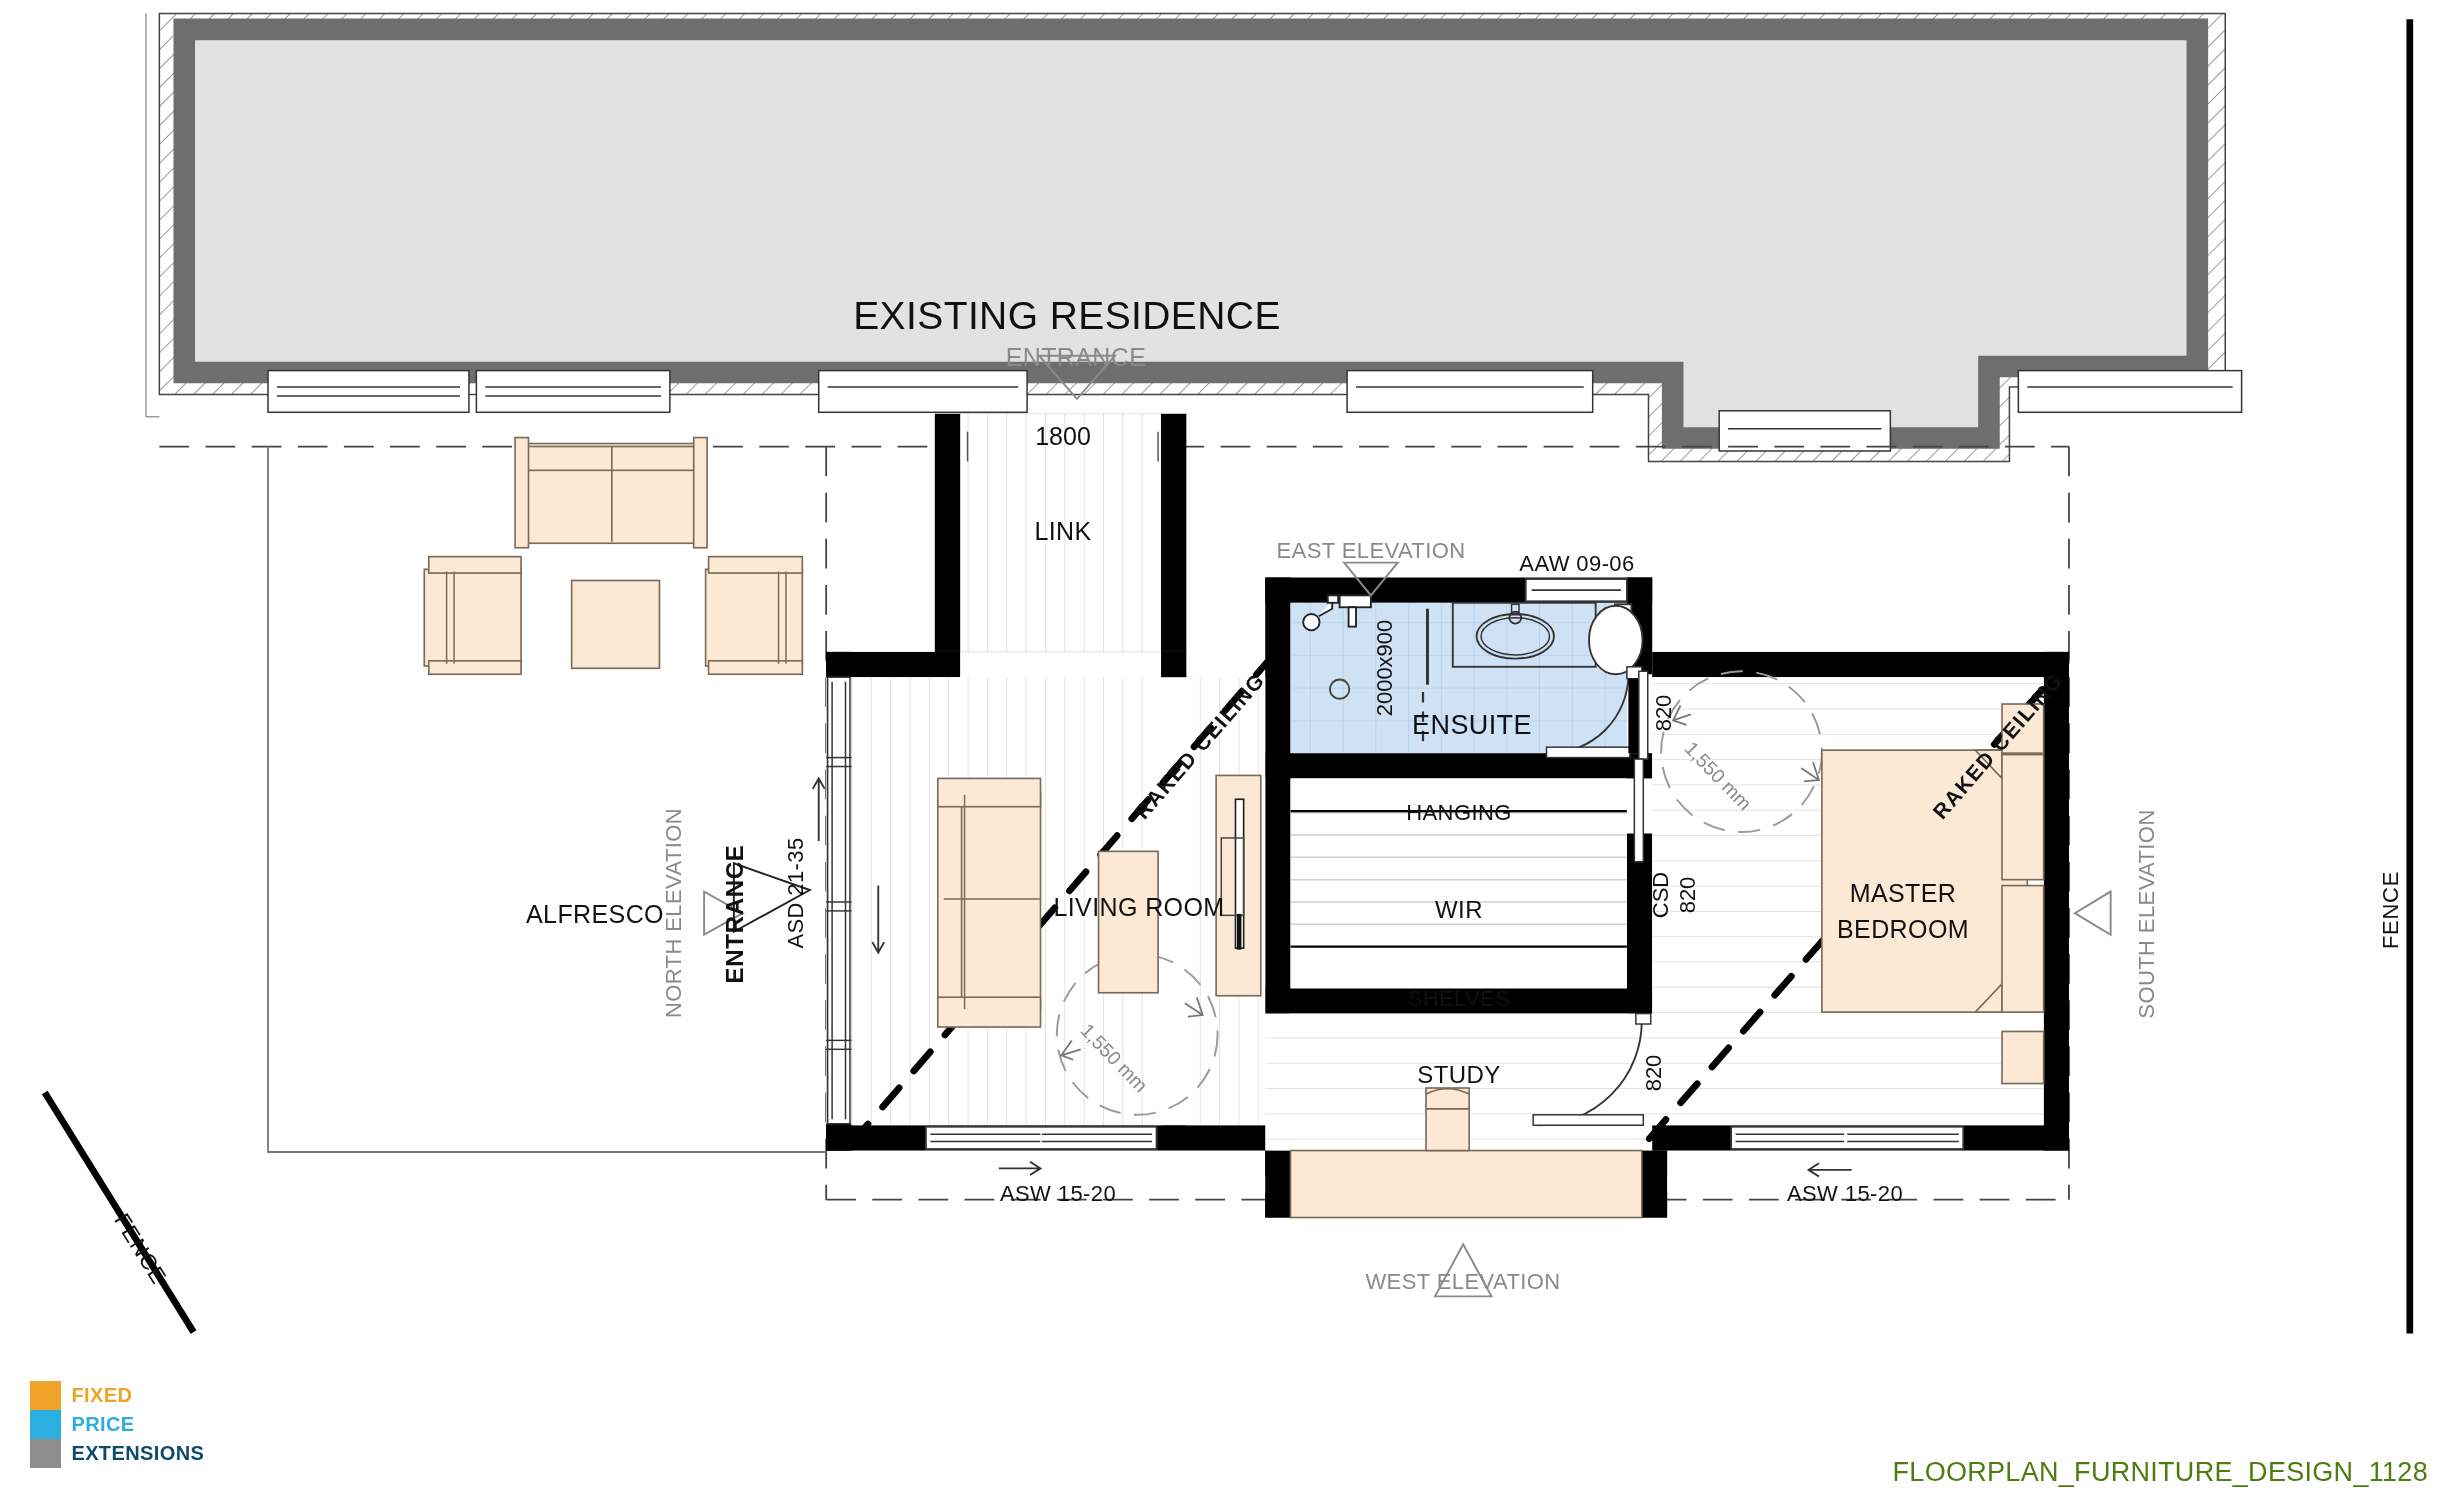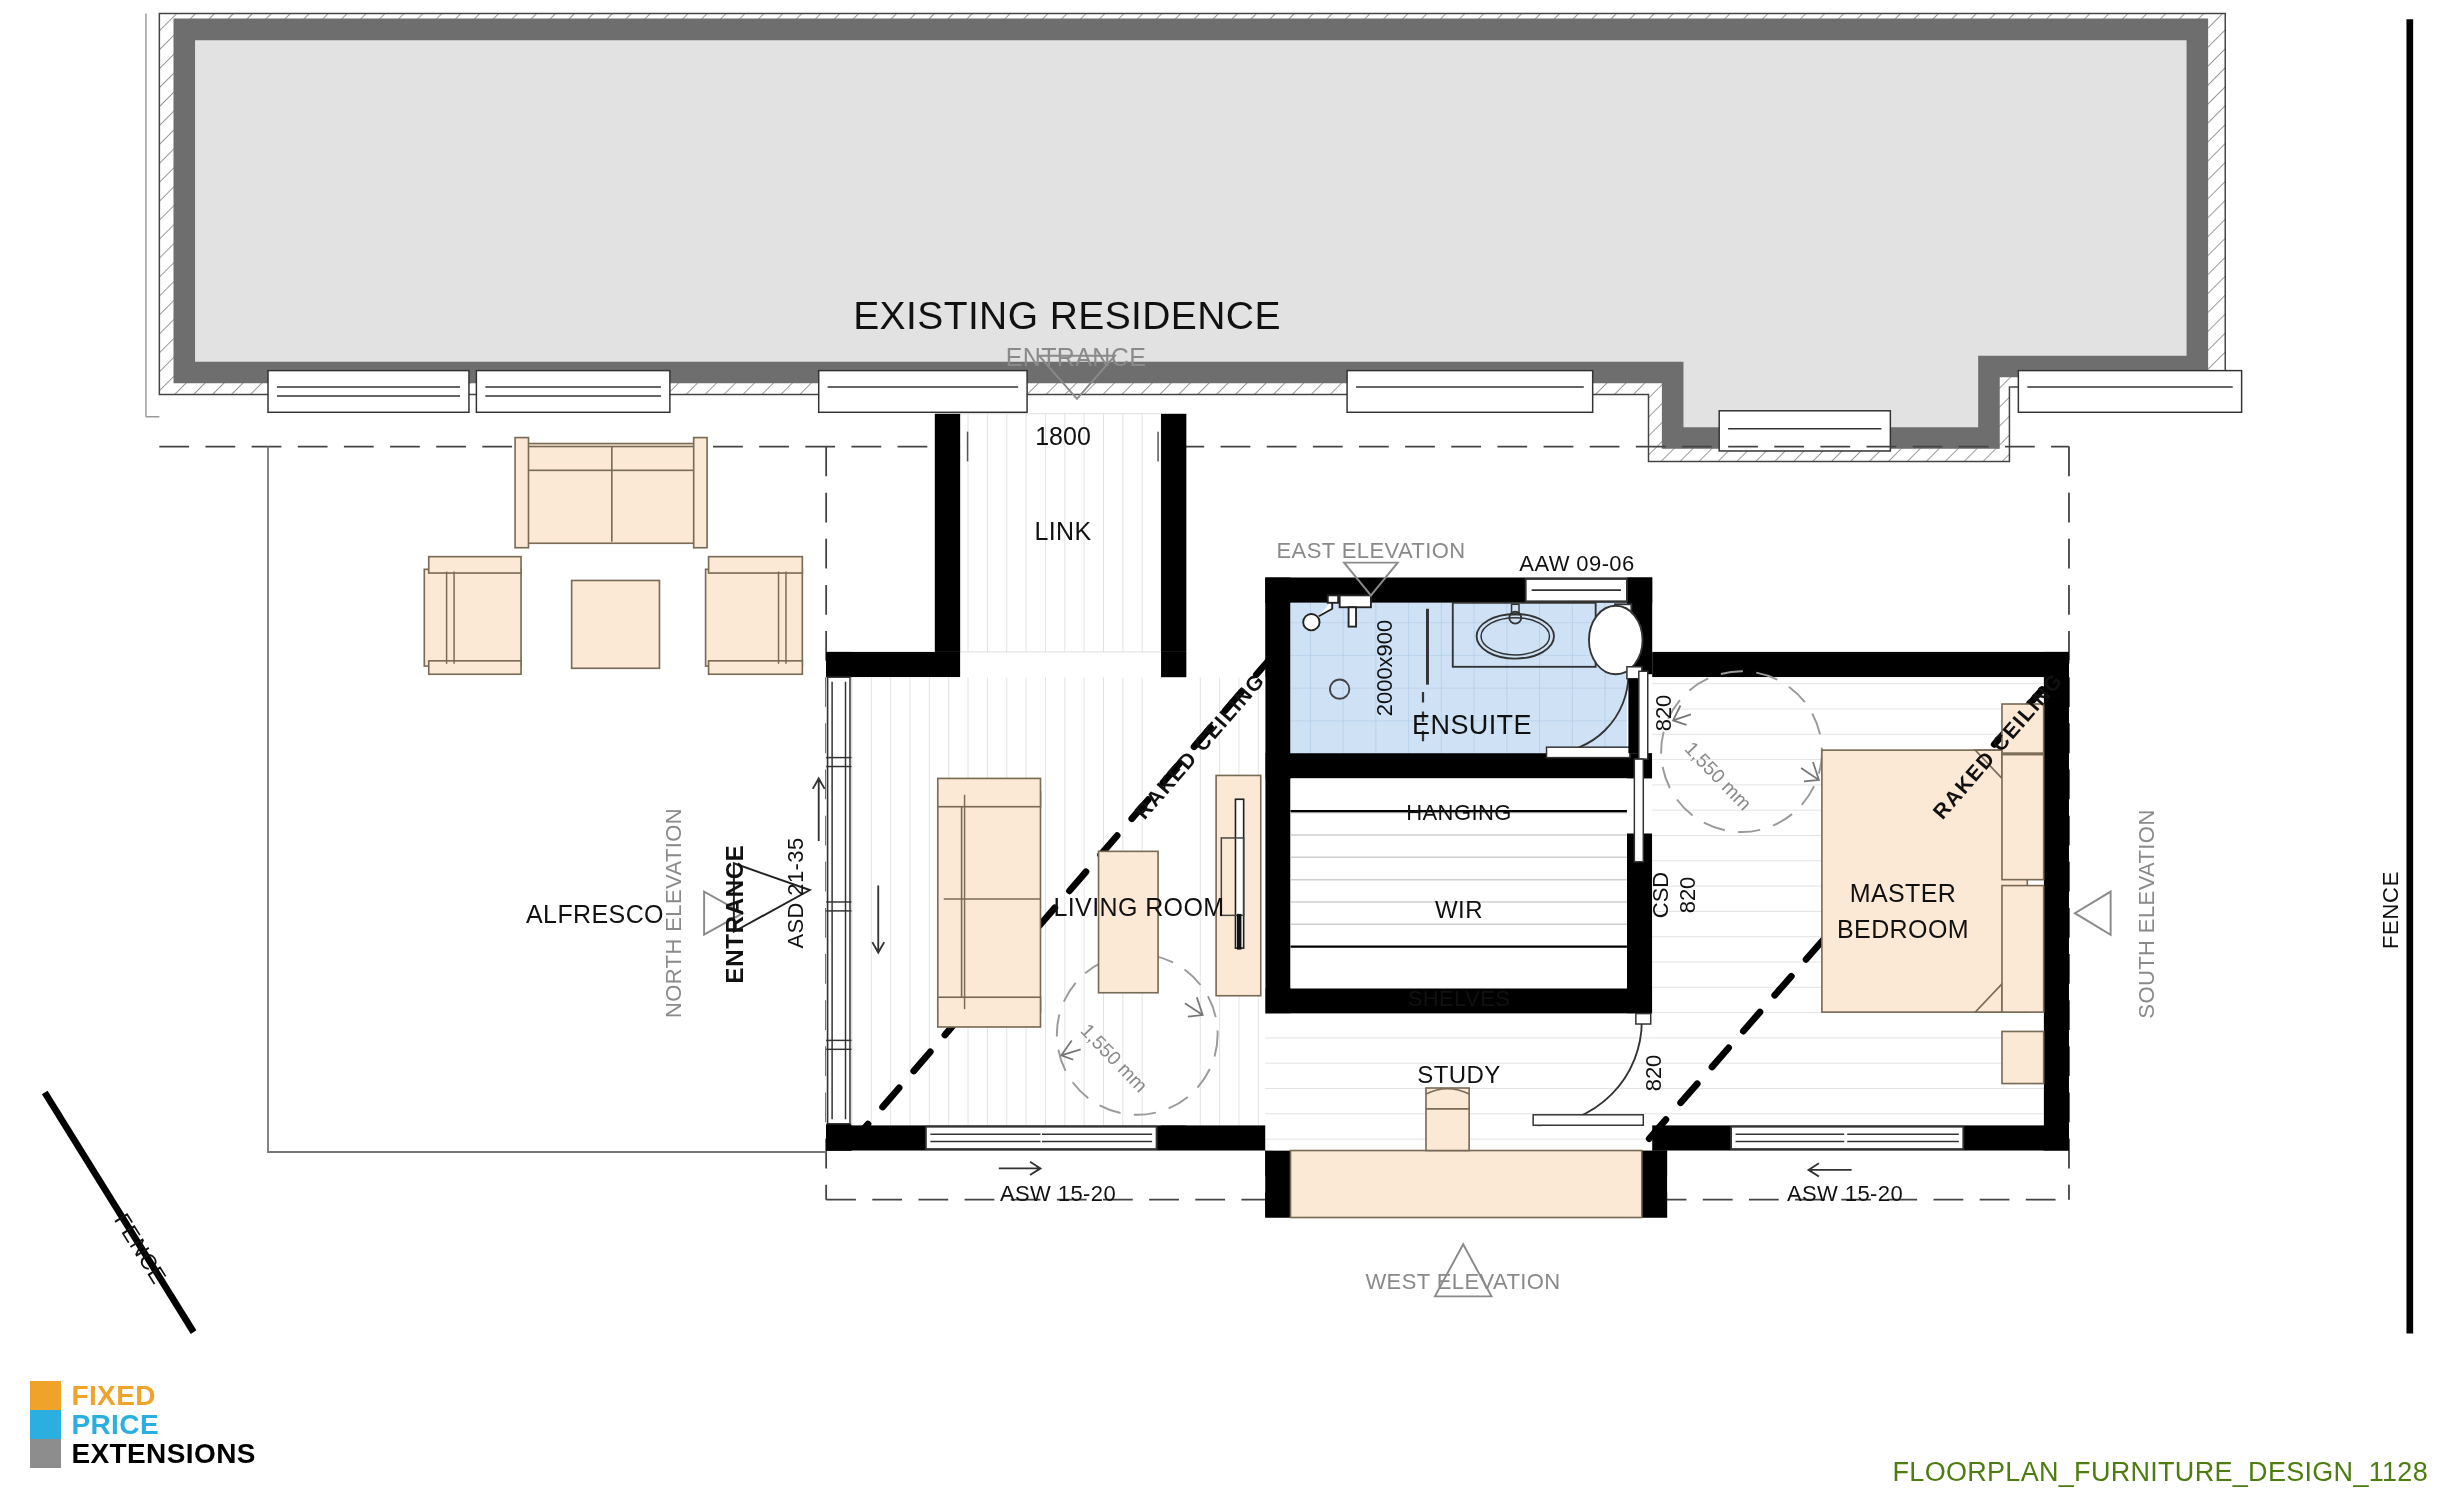--- a/index.html
+++ b/index.html
@@ -7,21 +7,21 @@
        font-family:"Liberation Sans",sans-serif;}
   #stage{position:absolute;left:0;top:0;width:2458px;height:1507px;}
   svg{position:absolute;left:0;top:0;}
   .lbl{position:absolute;white-space:nowrap;color:#111;}
   .lbl.grey{color:#8a8a8a;}
   .ctr{transform:translate(-50%,-50%);}
   .logo-wrap{position:absolute;left:30px;top:1381px;display:flex;align-items:stretch;}
   .logo-bars{display:flex;flex-direction:column;width:31px;}
   .logo-bars div{height:29px;}
   .logo-text{display:flex;flex-direction:column;margin-left:10.4px;}
-  .logo-text span{font-weight:bold;font-size:28px;line-height:29px;letter-spacing:0.4px;}
+  .logo-text span{font-weight:bold;font-size:20px;line-height:29px;letter-spacing:0.4px;}
   .fname{position:absolute;right:30px;top:1457px;font-size:27px;color:#4d7c0f;letter-spacing:0.3px;}
 </style>
 </head>
 <body>
 
 <div id="stage">
 
 <svg width="2462" height="1507" viewBox="0 0 3308 2025">
   <defs>
     <pattern id="brickHatch" width="18" height="18" patternUnits="userSpaceOnUse" patternTransform="rotate(45)">
@@ -402,20 +402,20 @@
 
 <div class="logo-wrap">
   <div class="logo-bars">
     <div style="background:#EFA32A;"></div>
     <div style="background:#2BAEE0;"></div>
     <div style="background:#8D8D8D;"></div>
   </div>
   <div class="logo-text">
     <span style="color:#EFA32A;">FIXED</span>
     <span style="color:#2BAEE0;">PRICE</span>
-    <span style="color:#000000;">EXTENSIONS</span>
+    <span style="color:#0c4a6e;">EXTENSIONS</span>
   </div>
 </div>
 
 <div class="fname">FLOORPLAN_FURNITURE_DESIGN_1128</div>
 
 </div>
 
 
 </body></html>

